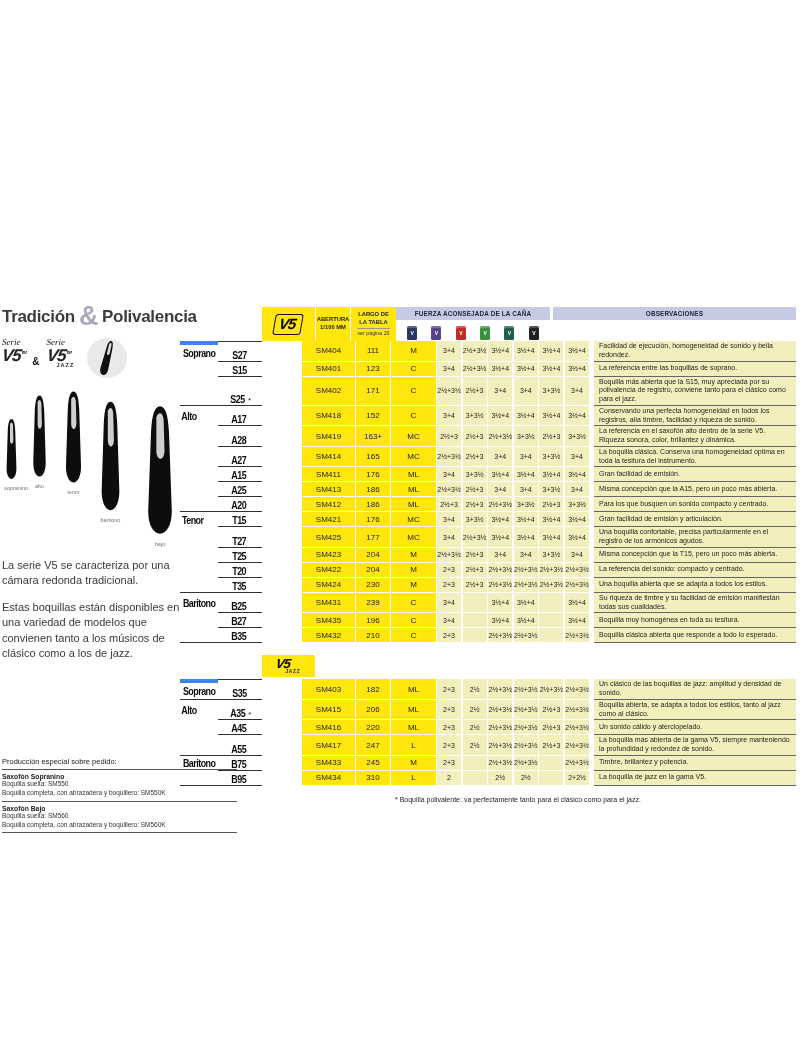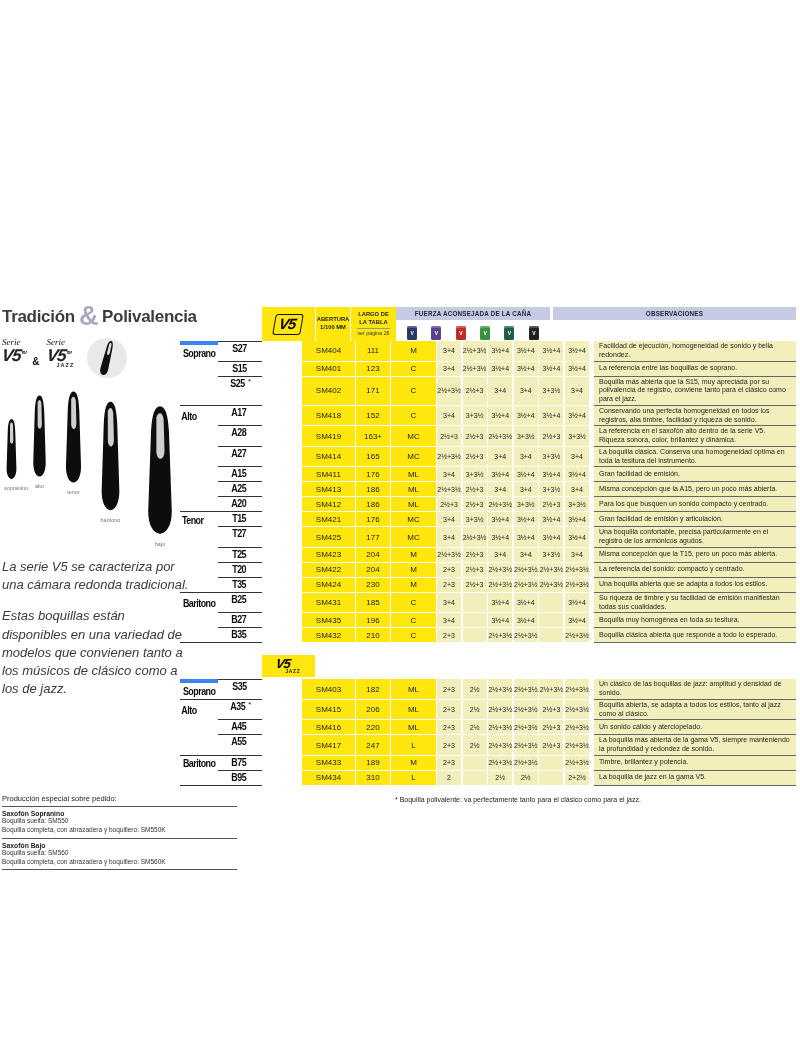--- a/index.html
+++ b/index.html
@@ -15,32 +15,32 @@
   .brand .serie{font-family:"Liberation Serif",serif;font-style:italic;font-size:9px;color:#111;}
   .brand .v5{font-style:italic;font-weight:bold;font-size:17px;transform:skewX(-8deg);letter-spacing:-1px;}
   .brand .tm{font-size:4.5px;vertical-align:super;}
   .brand .jazzlbl{font-size:5.5px;font-weight:bold;letter-spacing:1px;margin-left:10px;margin-top:-1px;}
   .brand-amp{font-size:10px;font-weight:bold;margin-top:18px;color:#111;}
   .brand-circle{width:40px;height:40px;border-radius:50%;background:#e9e9e9;margin-left:6px;display:flex;align-items:center;justify-content:center;overflow:hidden;}
   .brand-circle svg{transform:rotate(14deg);}
   #mp-box{position:relative;height:160px;margin-top:6px;}
   .mp{position:absolute;text-align:center;}
   .mp .lbl{font-size:5.5px;color:#777;margin-top:1px;}
-  .para{font-size:13px;line-height:1.4;color:#3a3a3a;margin-top:10px;width:190px;font-style:italic;}
+  .para{font-size:11px;line-height:1.4;color:#3a3a3a;margin-top:10px;width:190px;}
   #special{margin-top:96px;width:235px;}
   #special .sp-title{font-size:7.5px;color:#222;padding-bottom:3px;border-bottom:1px solid #555;}
   .sp-item{padding:3px 0 3px 0;border-bottom:1px solid #555;}
   .sp-name{font-size:6.8px;font-weight:bold;}
   .sp-line{font-size:6.5px;color:#333;line-height:1.35;}
 
   
   #table-area{left:180px;top:307px;width:616px;}
   .trow{display:flex;align-items:stretch;min-height:15px;}
   .c-group{width:38px;display:flex;align-items:center;}
-  .c-model{width:44px;display:flex;align-items:flex-start;justify-content:center;border-bottom:1px solid #333;}
+  .c-model{width:44px;display:flex;align-items:flex-end;justify-content:center;border-bottom:1px solid #333;}
   .grpname,.mdlname{font-weight:bold;font-size:10.5px;letter-spacing:-0.6px;transform:scaleX(0.85);color:#0c0c0c;white-space:nowrap;}
   .star{font-size:8px;margin-left:2px;}
   .ycell{background:#ffe60d;display:flex;align-items:center;justify-content:center;font-size:8px;color:#222;border-bottom:1px solid #fff;border-right:1px solid #fff;}
   .c-ref{width:53px;margin-left:40px;}
   .c-open{width:34px;}
   .c-largo{width:45px;}
   .c-reeds{width:154px;display:flex;}
   .scell{width:24.1px;margin-right:1.5px;background:#f3efbc;border-bottom:1px solid #fff;display:flex;align-items:center;justify-content:center;font-size:7px;color:#222;}
   .c-obs{flex:1;margin-left:3px;background:#f3efbc;border-bottom:1px solid #666;display:flex;align-items:center;padding:1px 5px;font-size:7px;line-height:1.25;color:#222;}
   .group-end .c-group{border-bottom:1px solid #333;}
@@ -470,21 +470,21 @@
   </div>
       <div class="trow">
     <div class="c-group">
           <span class="grpname">Baritono</span>
         </div>
     <div class="c-model">
           <span class="mdlname">B25</span>
           <span class="star"></span>
         </div>
     <div class="ycell c-ref">SM431</div>
-    <div class="ycell c-open">185</div>
+    <div class="ycell c-open">239</div>
     <div class="ycell c-largo">C</div>
     <div class="c-reeds">
           <div class="scell">3+4</div>
           <div class="scell"></div>
           <div class="scell">3½+4</div>
           <div class="scell">3½+4</div>
           <div class="scell"></div>
           <div class="scell">3½+4</div>
         </div>
     <div class="c-obs">Su riqueza de timbre y su facilidad de emisión manifiestan todas sus cualidades.</div>
@@ -630,21 +630,21 @@
   </div>
       <div class="trow">
     <div class="c-group">
           <span class="grpname">Baritono</span>
         </div>
     <div class="c-model">
           <span class="mdlname">B75</span>
           <span class="star"></span>
         </div>
     <div class="ycell c-ref">SM433</div>
-    <div class="ycell c-open">189</div>
+    <div class="ycell c-open">245</div>
     <div class="ycell c-largo">M</div>
     <div class="c-reeds">
           <div class="scell">2+3</div>
           <div class="scell"></div>
           <div class="scell">2½+3½</div>
           <div class="scell">2½+3½</div>
           <div class="scell"></div>
           <div class="scell">2½+3½</div>
         </div>
     <div class="c-obs">Timbre, brillantez y potencia.</div>

